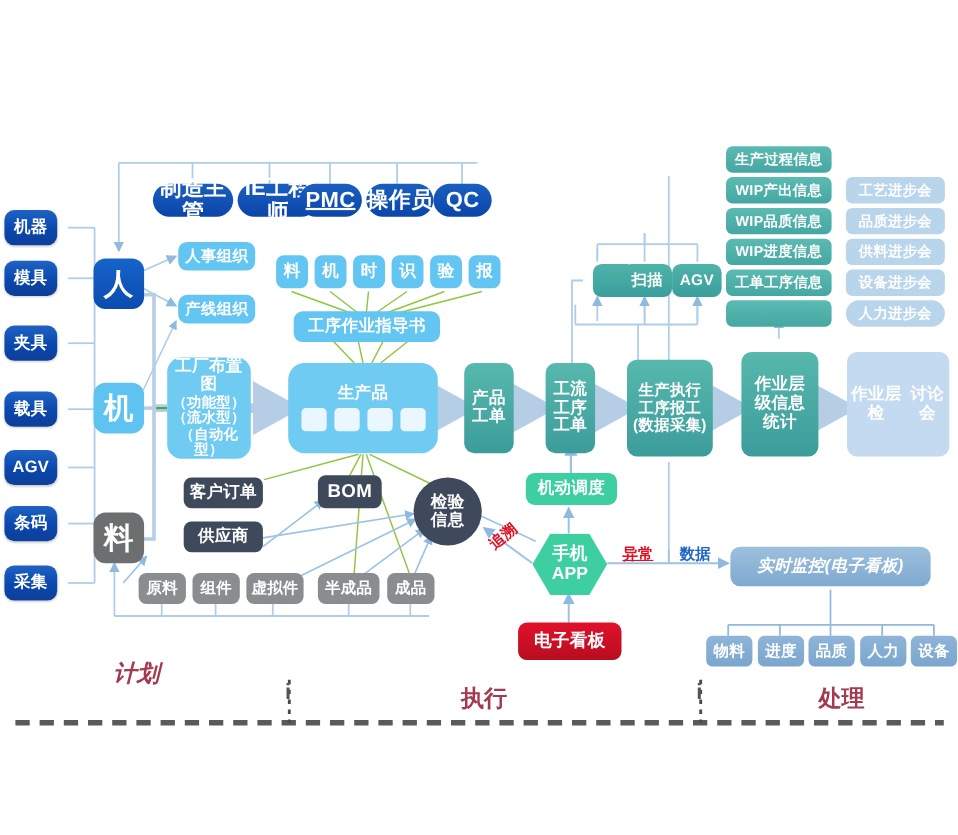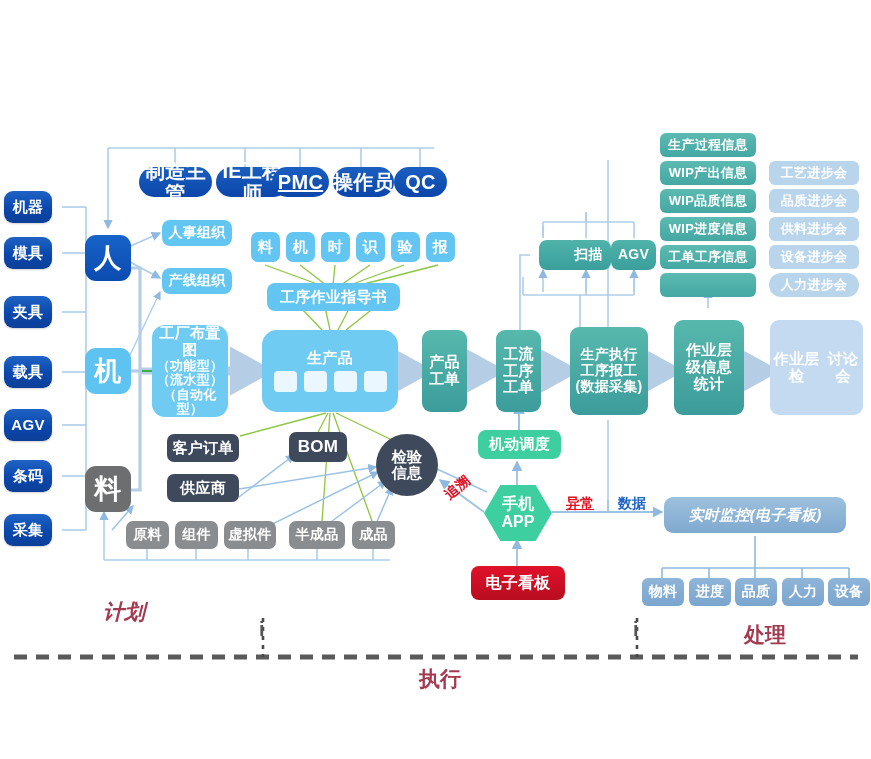--- a/index.html
+++ b/index.html
@@ -525,18 +525,18 @@
       <span>品质</span>
     </div>
   <div class="node steel-sm" style="left:782px; top:578px; width:42px; height:28px;">
       <span>人力</span>
     </div>
   <div class="node steel-sm" style="left:828px; top:578px; width:42px; height:28px;">
       <span>设备</span>
     </div>
 
   <div class="phase" style="left:103px; top:598px;font-style:italic;"><span>计划</span></div>
-  <div class="phase" style="left:419px; top:621px;margin-top:44px;"><span>执行</span></div>
+  <div class="phase" style="left:419px; top:621px;"><span>执行</span></div>
   <div class="phase" style="left:744px; top:621px;"><span>处理</span></div>
   <div class="tickmark" style="left:259px; top:618px;"><span>i</span></div>
   <div class="tickmark" style="left:633px; top:618px;"><span>i</span></div>
 
 </div>
 
 </body></html>

